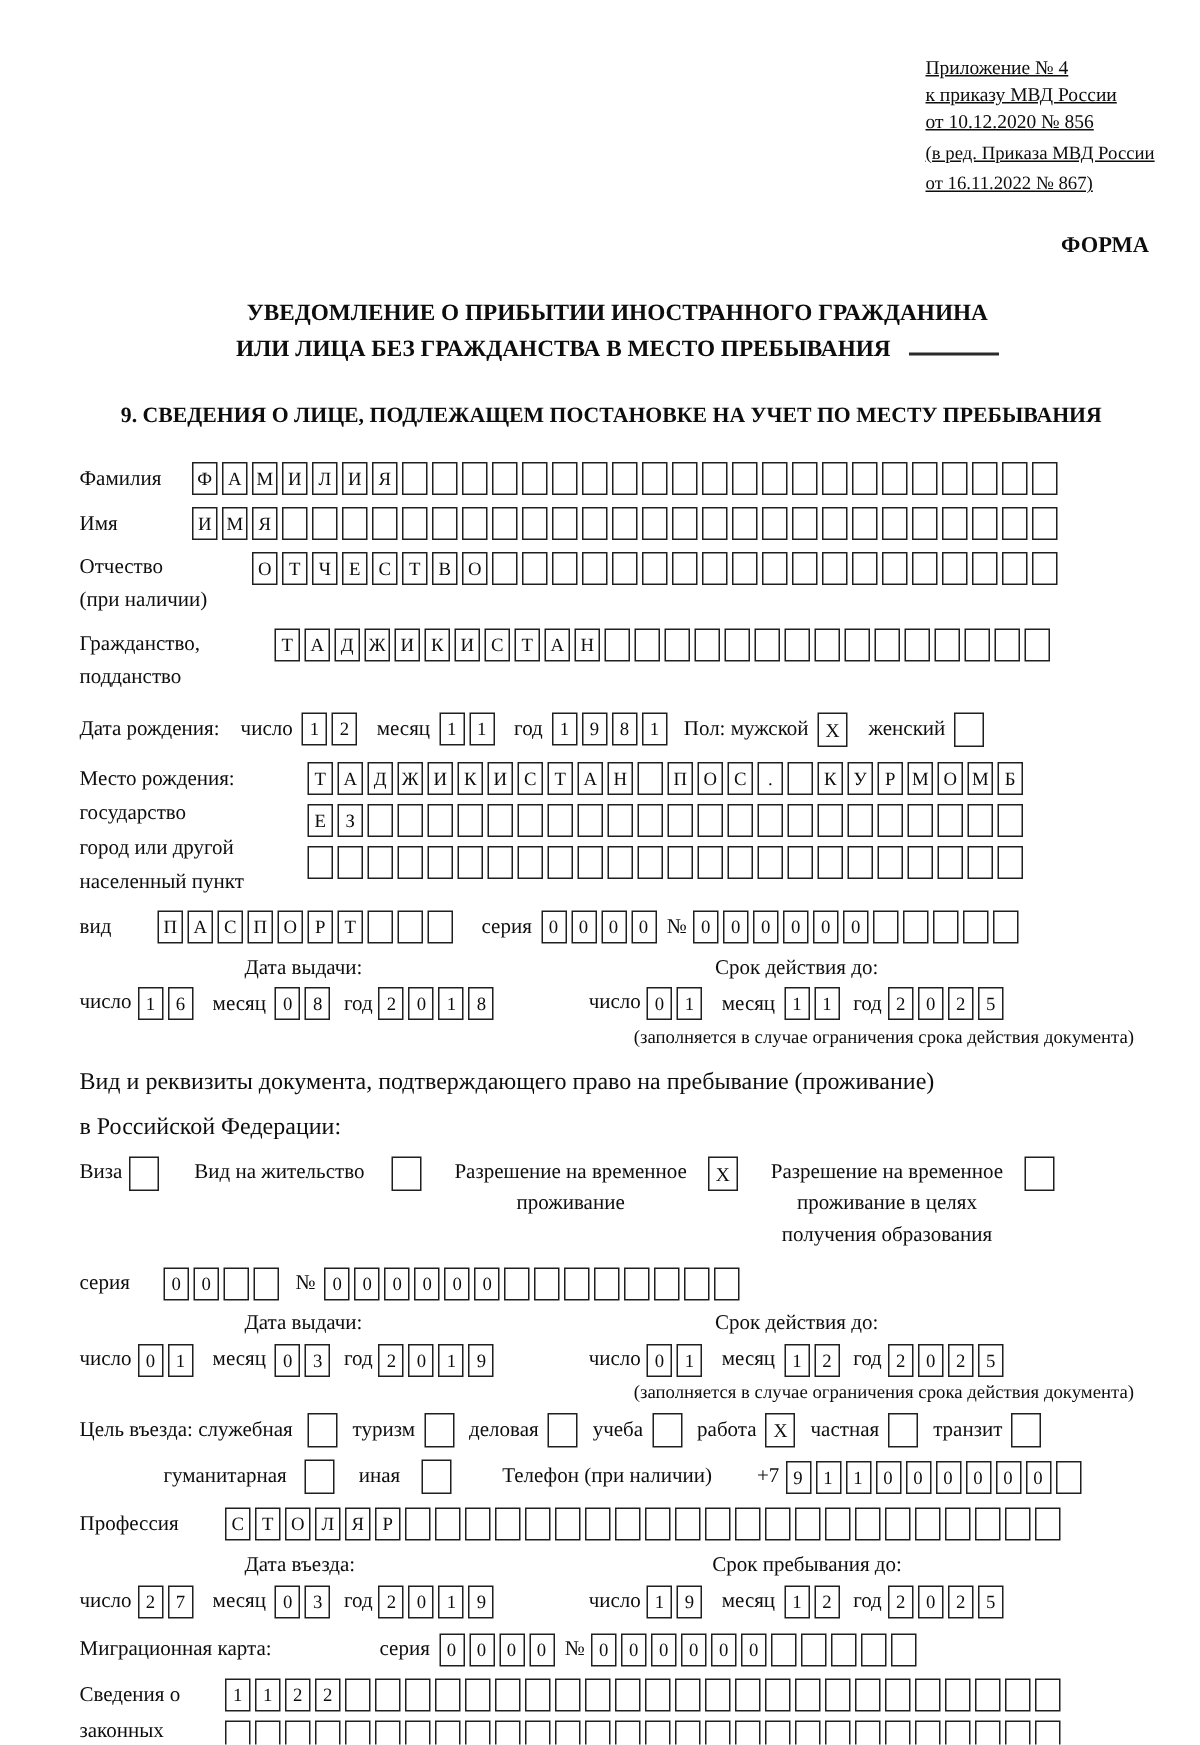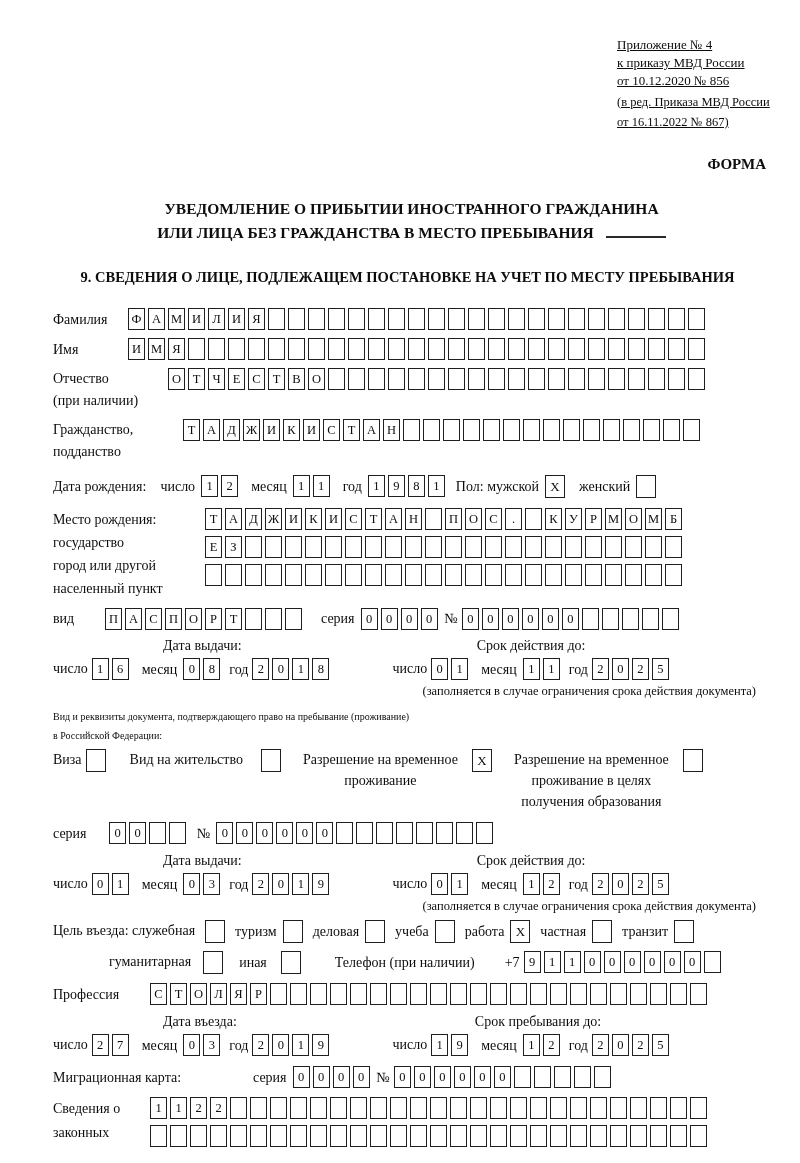--- a/index.html
+++ b/index.html
@@ -305,21 +305,21 @@
           <span class="cell"></span>
           <span class="cell"></span>
           <span class="cell"></span>
           <span class="cell"></span>
           <span class="cell"></span>
         </div>
     </div>
   </div>
 
 
-  <div class="row" style="align-items:flex-end;">
+  <div class="row" style="align-items:center;">
     <div class="lbl" style="width:52px;">вид</div>
     <div class="cells">
         <span class="cell">П</span>
         <span class="cell">А</span>
         <span class="cell">С</span>
         <span class="cell">П</span>
         <span class="cell">О</span>
         <span class="cell">Р</span>
         <span class="cell">Т</span>
         <span class="cell"></span>
@@ -388,21 +388,21 @@
       <div class="cells">
           <span class="cell">2</span>
           <span class="cell">0</span>
           <span class="cell">2</span>
           <span class="cell">5</span>
         </div>
     </div>
   </div>
   <div class="small-note">(заполняется в случае ограничения срока действия документа)</div>
 
-  <div style="font-size:10px;margin-top:8px;line-height:1.9;">
+  <div style="font-size:16px;margin-top:8px;line-height:1.9;">
     <div>Вид и реквизиты документа, подтверждающего право на пребывание (проживание)</div>
     <div>в Российской Федерации:</div>
   </div>
 
   <div class="row" style="margin-top:4px;">
     <div class="opt">
       <span class="optlbl">Виза</span>
       <div class="cells cbx" style="margin-left:4px;">
           <span class="cell"></span>
         </div>

